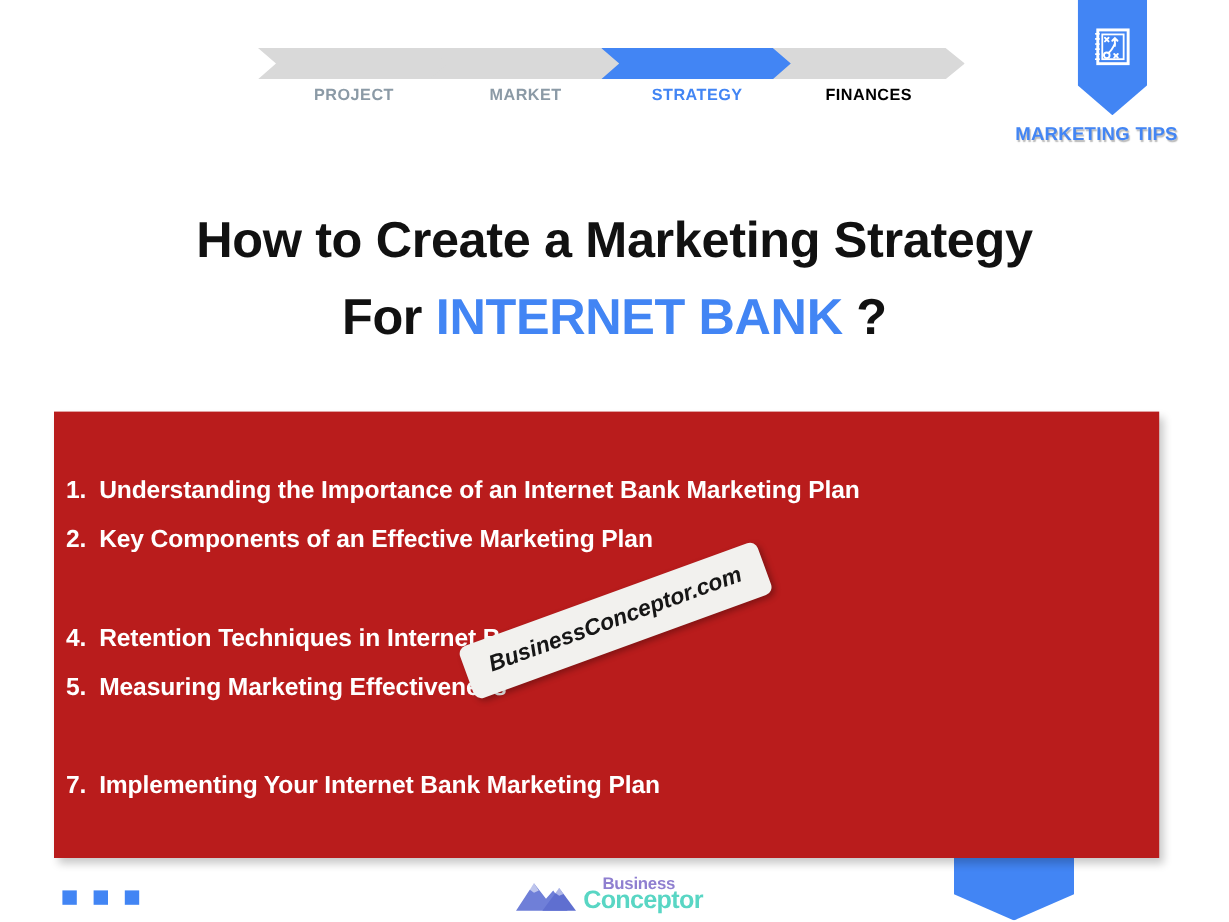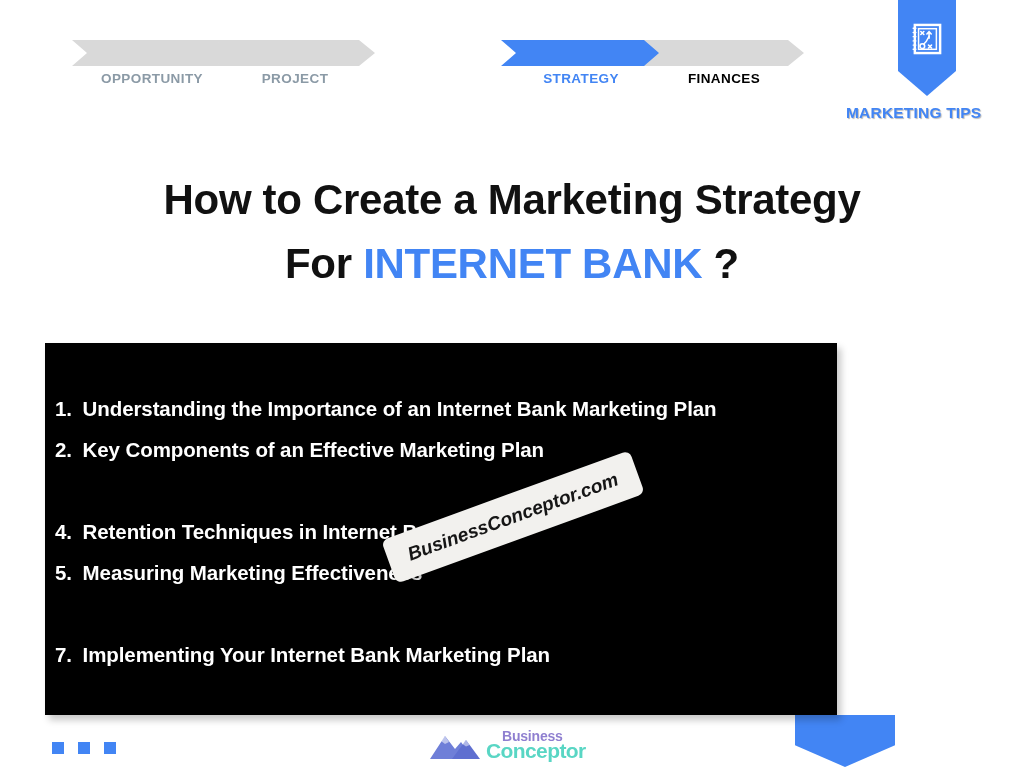--- a/index.html
+++ b/index.html
@@ -117,23 +117,23 @@
   }
   .hl-highlight {
     color: #4285f4;
   }
 
   
   #agenda-panel {
     position: absolute;
     left: 45px;
     top: 343px;
-    width: 792px;
+    width: 921px;
     height: 372px;
-    background: #000000;
+    background: #b91c1c;
     box-shadow: 4px 5px 7px rgba(0,0,0,0.22);
   }
   #agenda-tail {
     position: absolute;
     left: 795px;
     top: 715px;
     width: 100px;
     height: 52px;
     background: #4285f4;
     -webkit-clip-path: polygon(0 0, 100% 0, 100% 58%, 50% 100%, 0 58%);
@@ -240,27 +240,27 @@
     font-size: 21px;
     font-weight: bold;
     color: #59d6c4;
     letter-spacing: -0.6px;
   }
 </style>
 </head>
 <body>
 
 <div id="process-nav">
-    <div class="nav-step" style="left: 72px; width: 160px;">
-      <div class="nav-chevron"></div>
-      <div class="nav-label">OPPORTUNITY</div>
-    </div>
     <div class="nav-step" style="left: 215px; width: 160px;">
       <div class="nav-chevron"></div>
       <div class="nav-label">PROJECT</div>
+    </div>
+    <div class="nav-step" style="left: 358px; width: 160px;">
+      <div class="nav-chevron"></div>
+      <div class="nav-label">MARKET</div>
     </div>
     <div class="nav-step active" style="left: 501px; width: 160px;">
       <div class="nav-chevron"></div>
       <div class="nav-label">STRATEGY</div>
     </div>
     <div class="nav-step dim" style="left: 644px; width: 160px;">
       <div class="nav-chevron"></div>
       <div class="nav-label">FINANCES</div>
     </div>
   </div>

